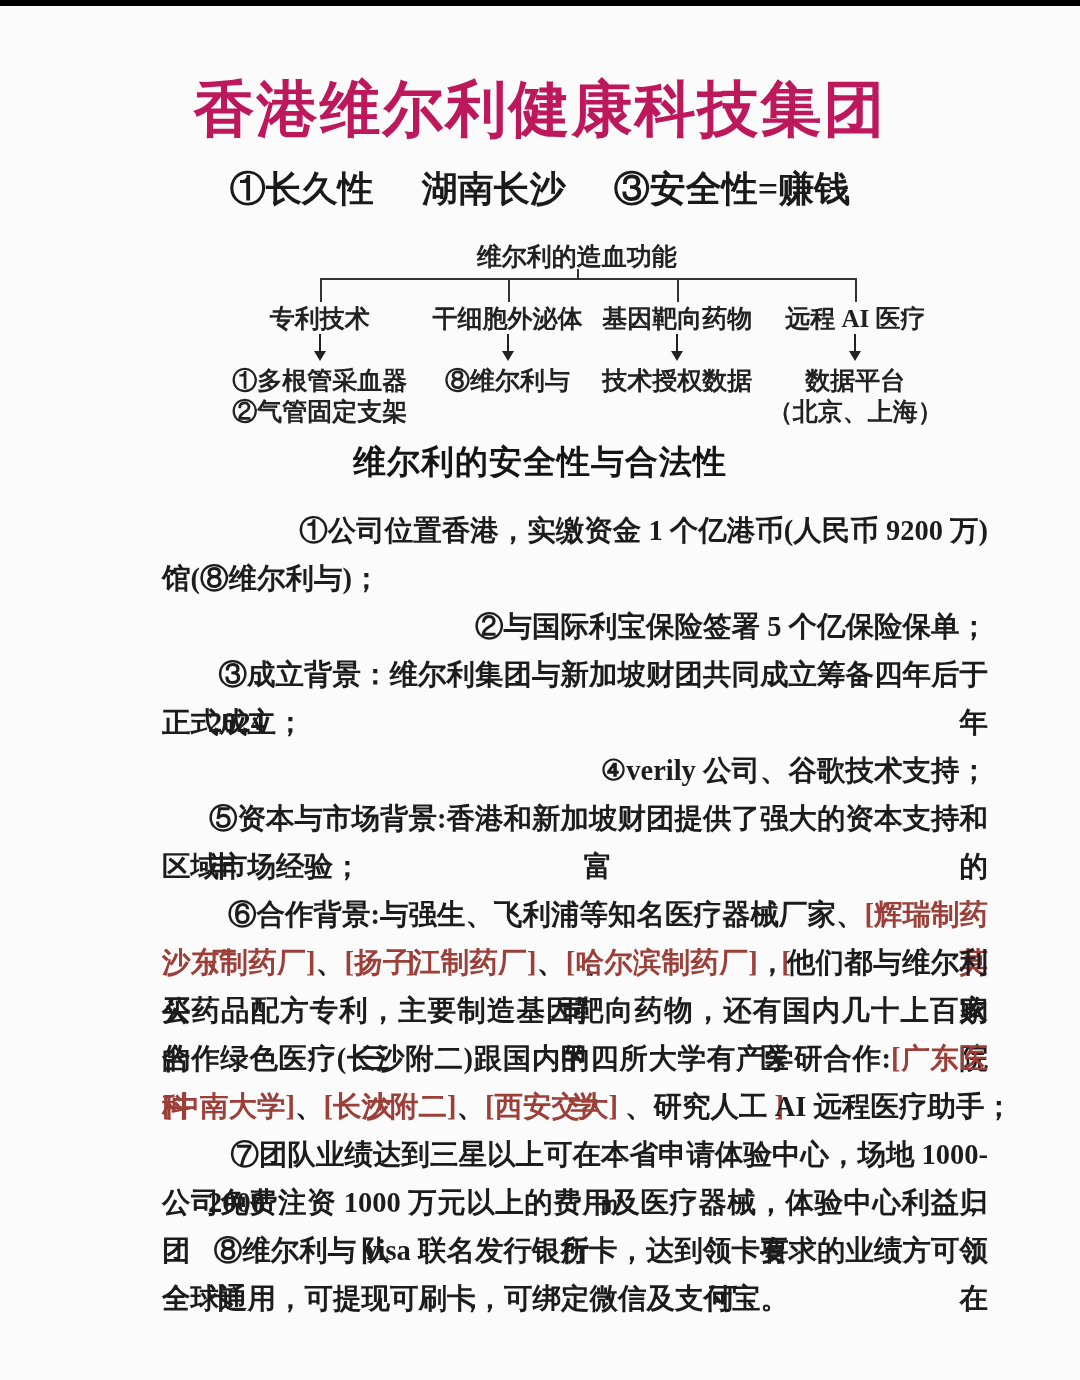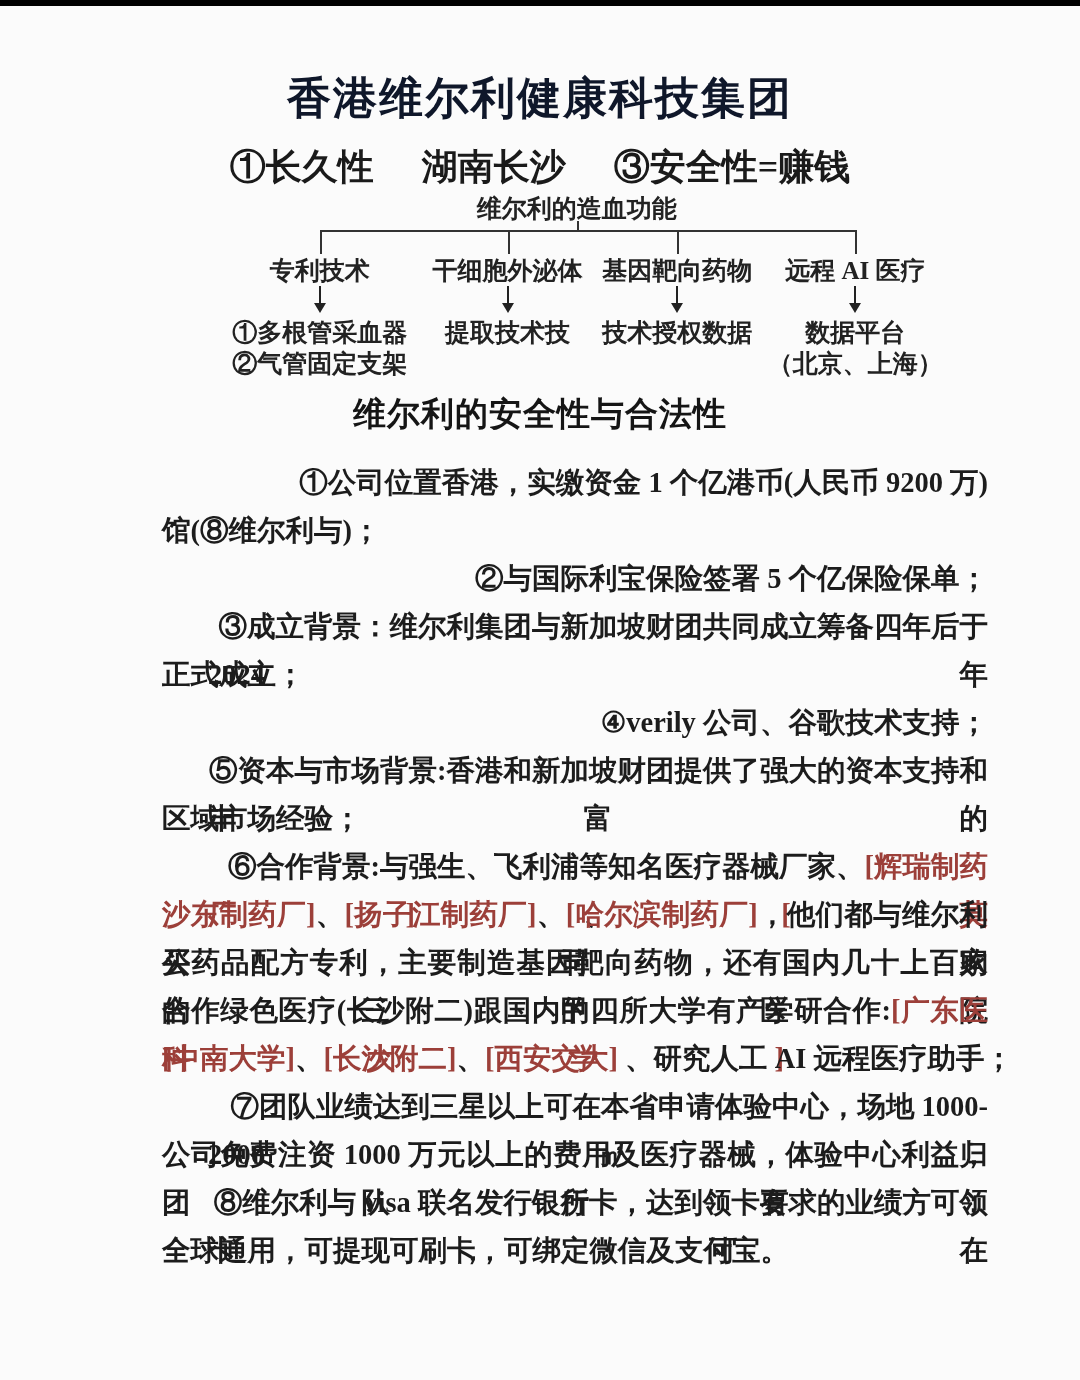--- a/index.html
+++ b/index.html
@@ -11,39 +11,40 @@
     font-family: "Liberation Serif", "DejaVu Serif", serif;
     font-weight: bold;
     overflow: hidden;
     position: relative;
   }
   .top-bar { width: 100%; height: 6px; background: #000; }
 
   .page-title {
     margin-top: 64px;
     text-align: center;
-    font-size: 44px;
+    font-size: 61px;
     letter-spacing: 2px;
     line-height: 1.3;
-    color: #0f172a;
+    color: #be185d;
   }
   .subtitle-row {
     margin-top: 16px;
     display: flex;
     justify-content: center;
     gap: 48px;
     font-size: 36px;
     color: #1a1a1a;
   }
 
   
   .flowchart {
     position: relative;
     width: 100%;
     height: 186px;
+    margin-top: 26px;
     font-size: 25px;
     color: #222;
   }
   .fc-abs { position: absolute; transform: translateX(-50%); white-space: nowrap; }
   .fc-root { top: 0; left: 53.4%; }
   .fc-line { position: absolute; background: #333; }
   .fc-hline { top: 38px; left: 29.6%; width: 49.6%; height: 2px; }
   .fc-rootstub { top: 29px; left: 53.4%; width: 2px; height: 9px; }
   .fc-stub { top: 38px; width: 2px; height: 24px; }
   .fc-branch { top: 62px; }
@@ -123,21 +124,21 @@
       <div class="shaft"></div>
       <div class="head"></div>
     </div>
   <div class="fc-arrow" style="left:79.2%">
       <div class="shaft"></div>
       <div class="head"></div>
     </div>
 
   <div class="fc-abs fc-leaf1" style="left:29.6%">①多根管采血器</div>
   <div class="fc-abs fc-leaf2" style="left:29.6%">②气管固定支架</div>
-  <div class="fc-abs fc-leaf1" style="left:47%">提取技术技</div>
+  <div class="fc-abs fc-leaf1" style="left:47%">⑧维尔利与</div>
   <div class="fc-abs fc-leaf1" style="left:62.7%">技术授权数据</div>
   <div class="fc-abs fc-leaf1" style="left:79.2%">数据平台</div>
   <div class="fc-abs fc-leaf2" style="left:79.2%">（北京、上海）</div>
 </div>
 
 <h2 class="section-title">维尔利的安全性与合法性</h2>
 
 <div class="body-text" id="body-text">
     <div class="body-line ind"><span>①公司位置香港，实缴资金 1 个亿港币(人民币 9200 万)</span></div>
     <div class="body-line"><span>馆(⑧维尔利与)；</span></div>

